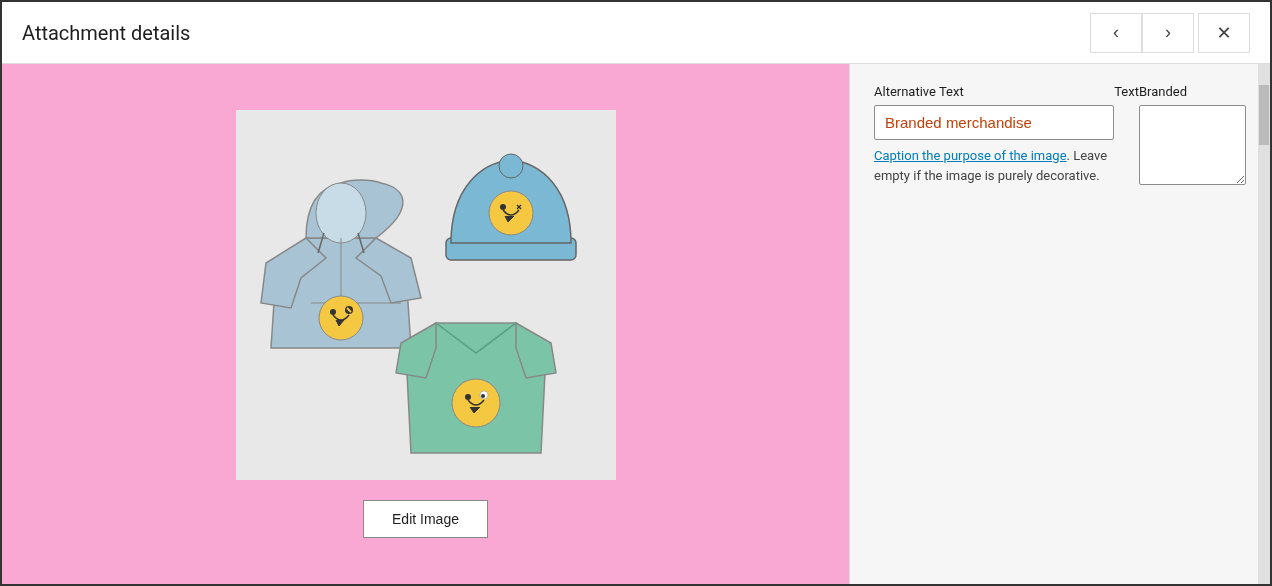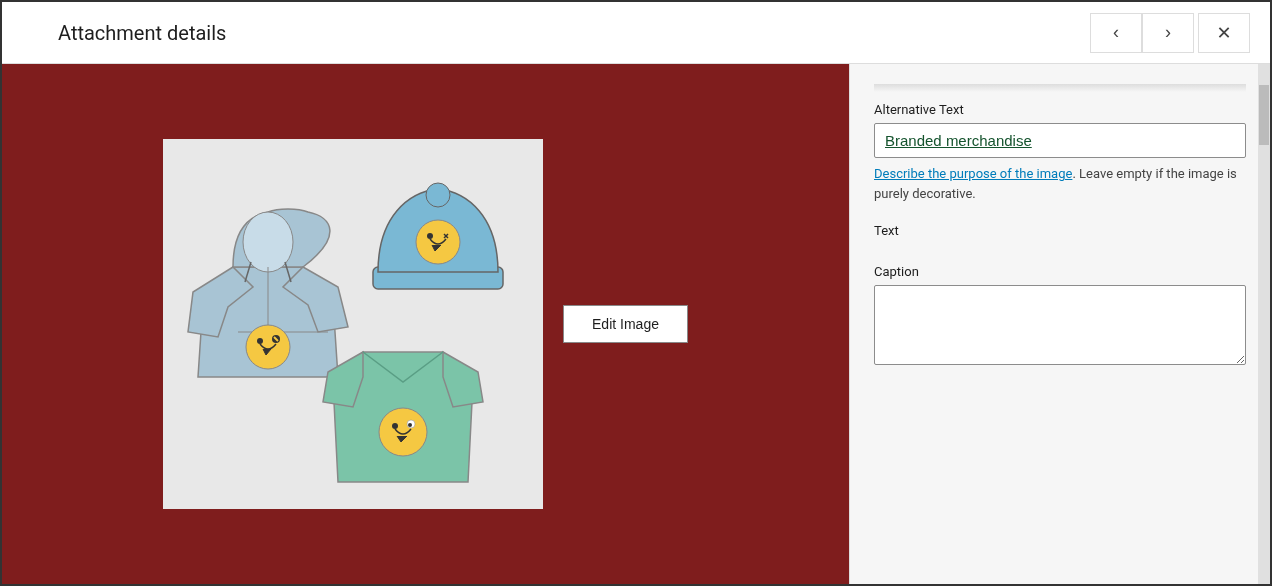--- a/index.html
+++ b/index.html
@@ -25,21 +25,20 @@
       padding: 12px 20px;
       border-bottom: 1px solid #ddd;
       background: #fff;
       height: 62px;
       flex-shrink: 0;
     }
     .modal-title {
       font-size: 20px;
       font-weight: 400;
       color: #1e1e1e;
-      margin-left: 36px;
     }
     .header-nav {
       display: flex;
       align-items: center;
       gap: 0;
     }
     .nav-btn {
       width: 52px;
       height: 40px;
       background: #fff;
@@ -64,23 +63,23 @@
       color: #444;
       margin-left: 4px;
     }
     .modal-body {
       display: flex;
       flex: 1;
       overflow: hidden;
     }
     .left-panel {
       flex: 1;
-      background: #7f1d1d;
-      display: flex;
-      flex-direction: row;
+      background: #f9a8d4;
+      display: flex;
+      flex-direction: column;
       align-items: center;
       justify-content: center;
       padding: 20px;
       gap: 20px;
     }
     .image-container {
       background: #e8e8e8;
       padding: 10px;
       display: flex;
       align-items: center;
@@ -104,21 +103,21 @@
       width: 1px;
       background: #ddd;
       flex-shrink: 0;
     }
     .right-panel {
       width: 420px;
       background: #f6f6f6;
       padding: 20px 24px;
       overflow-y: auto;
       display: flex;
-      flex-direction: column;
+      flex-direction: row;
       gap: 0;
       position: relative;
     }
     .scrollbar-track {
       position: absolute;
       right: 0;
       top: 0;
       bottom: 0;
       width: 12px;
       background: #e0e0e0;
@@ -140,24 +139,23 @@
       color: #1e1e1e;
       margin-bottom: 6px;
       display: block;
     }
     .field-input {
       width: 100%;
       padding: 8px 10px;
       border: 1px solid #8c8c8c;
       font-size: 15px;
       background: #fff;
-      color: #14532d;
+      color: #c2410c;
       outline: none;
       border-radius: 2px;
-      text-decoration: underline;
     }
     .field-textarea {
       width: 100%;
       padding: 8px 10px;
       border: 1px solid #8c8c8c;
       font-size: 14px;
       background: #fff;
       color: #1e1e1e;
       outline: none;
       border-radius: 2px;
@@ -269,30 +267,30 @@
 
     <div class="divider-vertical"></div>
 
     <div class="right-panel">
       <div class="top-scroll-indicator"></div>
 
       <div class="field-group">
         <label class="field-label">Alternative Text</label>
         <input class="field-input" type="text" value="Branded merchandise" style="">
         <p class="field-hint">
-          <a href="#">Describe the purpose of the image</a><span>. Leave empty if the image is purely decorative.</span>
+          <a href="#">Caption the purpose of the image</a><span>. Leave empty if the image is purely decorative.</span>
         </p>
       </div>
 
       <div class="field-group">
         <label class="field-label">Text</label>
       </div>
 
       <div class="field-group">
-        <label class="field-label">Caption</label>
+        <label class="field-label">Branded</label>
         <textarea class="field-textarea" style=""></textarea>
       </div>
 
       <div class="scrollbar-track">
         <div class="scrollbar-thumb"></div>
       </div>
     </div>
   </div>
 </div>
 

